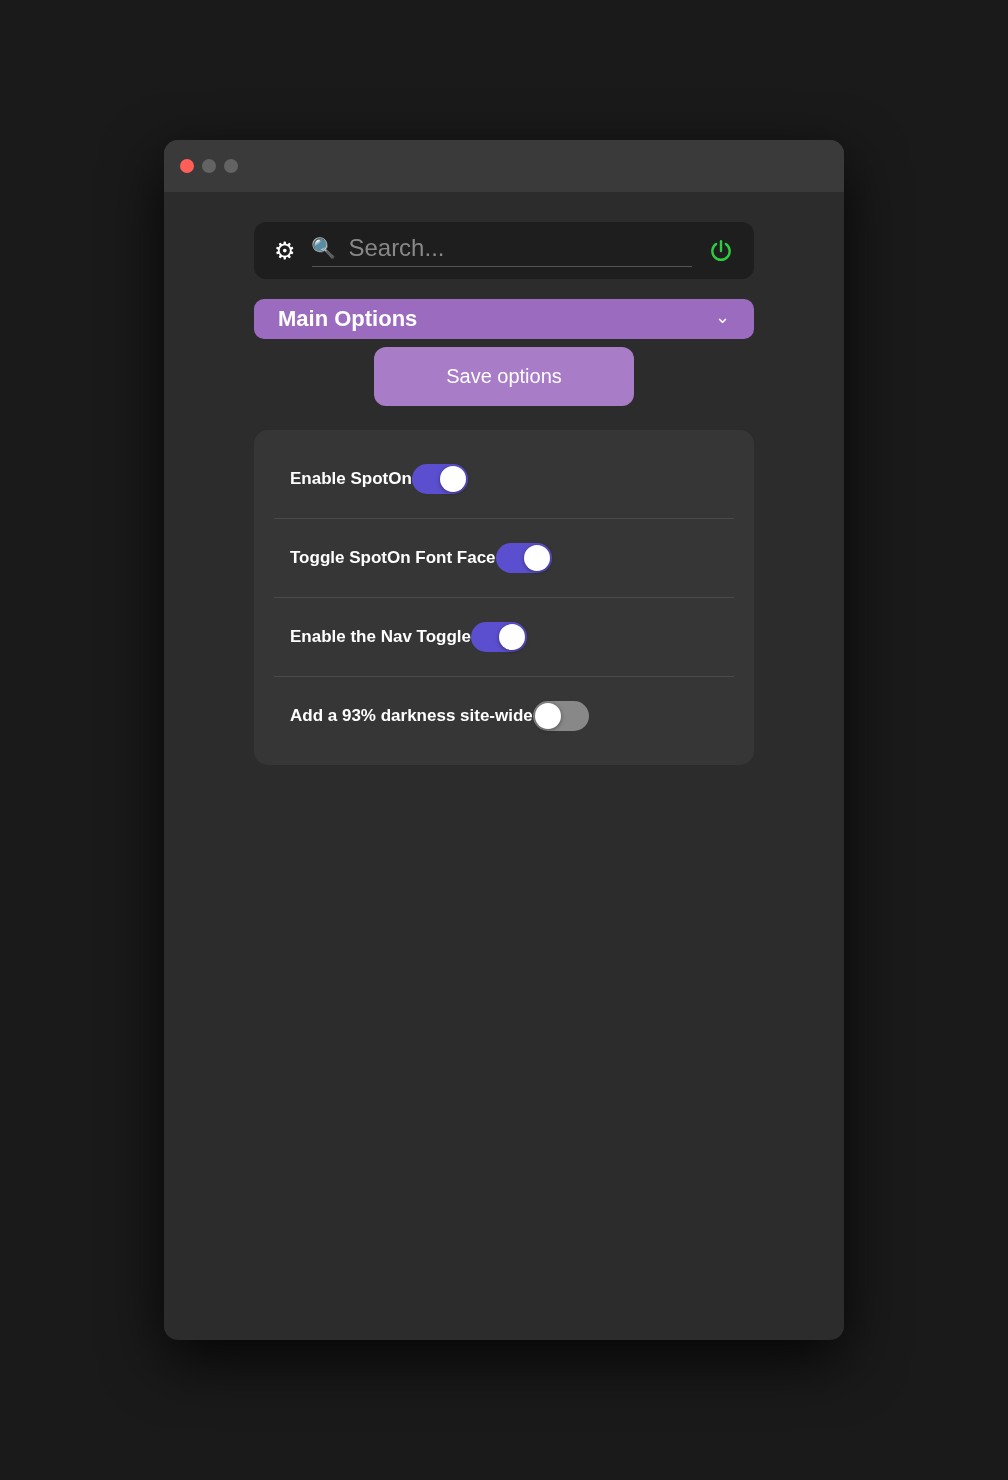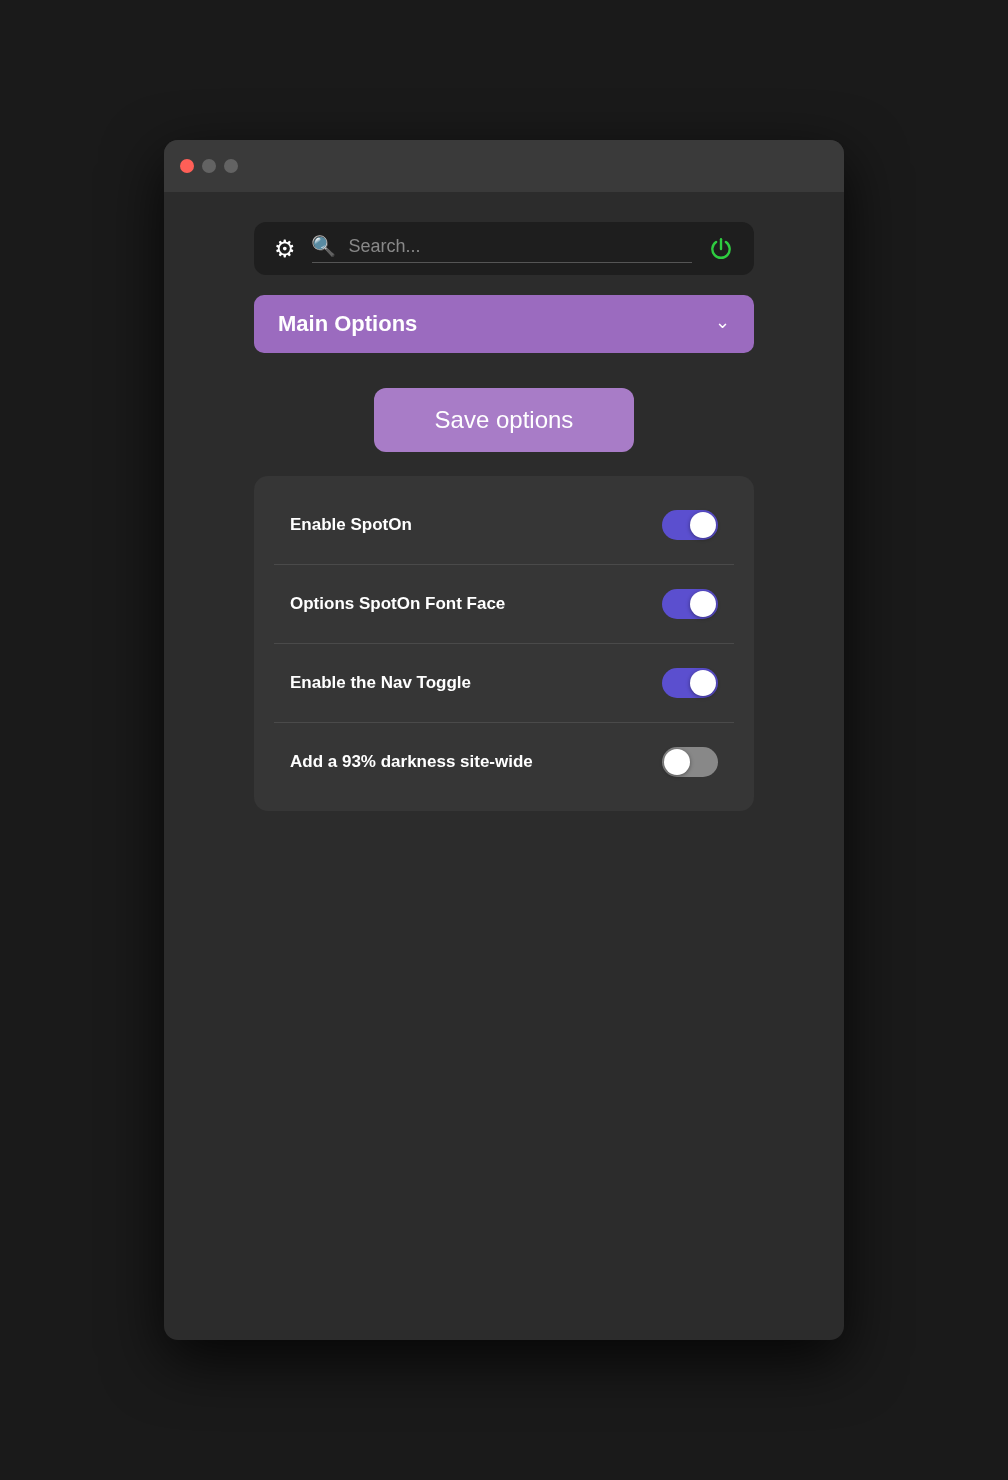--- a/index.html
+++ b/index.html
@@ -80,74 +80,74 @@
     .search-icon {
       font-size: 20px;
       color: #aaaaaa;
     }
 
     .search-input {
       background: transparent;
       border: none;
       outline: none;
       color: #aaaaaa;
-      font-size: 18px;
+      font-size: 24px;
       width: 100%;
     }
 
     .search-input::placeholder {
       color: #888888;
     }
 
     .main-options-header {
       background: #9b6bbf;
       border-radius: 10px;
-      padding: 16px 24px;
+      padding: 7px 24px;
       display: flex;
       justify-content: space-between;
       align-items: flex-start;
       cursor: pointer;
-      margin-bottom: 35px;
+      margin-bottom: 8px;
     }
 
     .main-options-title {
       color: #ffffff;
       font-size: 22px;
       font-weight: 600;
     }
 
     .chevron-icon {
       color: #ffffff;
       font-size: 18px;
     }
 
     .save-options-btn {
       background: #a87cc7;
       color: #ffffff;
       border: none;
       border-radius: 12px;
       padding: 18px 48px;
-      font-size: 24px;
+      font-size: 20px;
       font-weight: 500;
       cursor: pointer;
       display: block;
       margin: 0 auto 24px auto;
       width: 260px;
     }
 
     .options-panel {
       background: #363636;
       border-radius: 14px;
       padding: 10px 20px;
       margin-bottom: 20px;
     }
 
     .option-row {
       display: flex;
-      justify-content: space-between;
+      justify-content: flex-start;
       align-items: center;
       padding: 24px 16px;
     }
 
     .option-row + .option-row {
       border-top: 1px solid #4a4a4a;
     }
 
     .option-label {
       color: #ffffff;
@@ -247,21 +247,21 @@
     <div class="options-panel">
 
       <div id="toggle-rows">
           <div class="option-row">
             <span class="option-label">Enable SpotOn</span>
             <label class="toggle-switch"><input type="checkbox" checked="" style=""><div class="toggle-track on">
                 <div class="toggle-thumb"></div>
               </div></label>
           </div>
           <div class="option-row">
-            <span class="option-label">Options SpotOn Font Face</span>
+            <span class="option-label">Toggle SpotOn Font Face</span>
             <label class="toggle-switch"><input type="checkbox" checked="" style=""><div class="toggle-track on">
                 <div class="toggle-thumb"></div>
               </div></label>
           </div>
           <div class="option-row">
             <span class="option-label">Enable the Nav Toggle</span>
             <label class="toggle-switch"><input type="checkbox" checked="" style=""><div class="toggle-track on">
                 <div class="toggle-thumb"></div>
               </div></label>
           </div>

